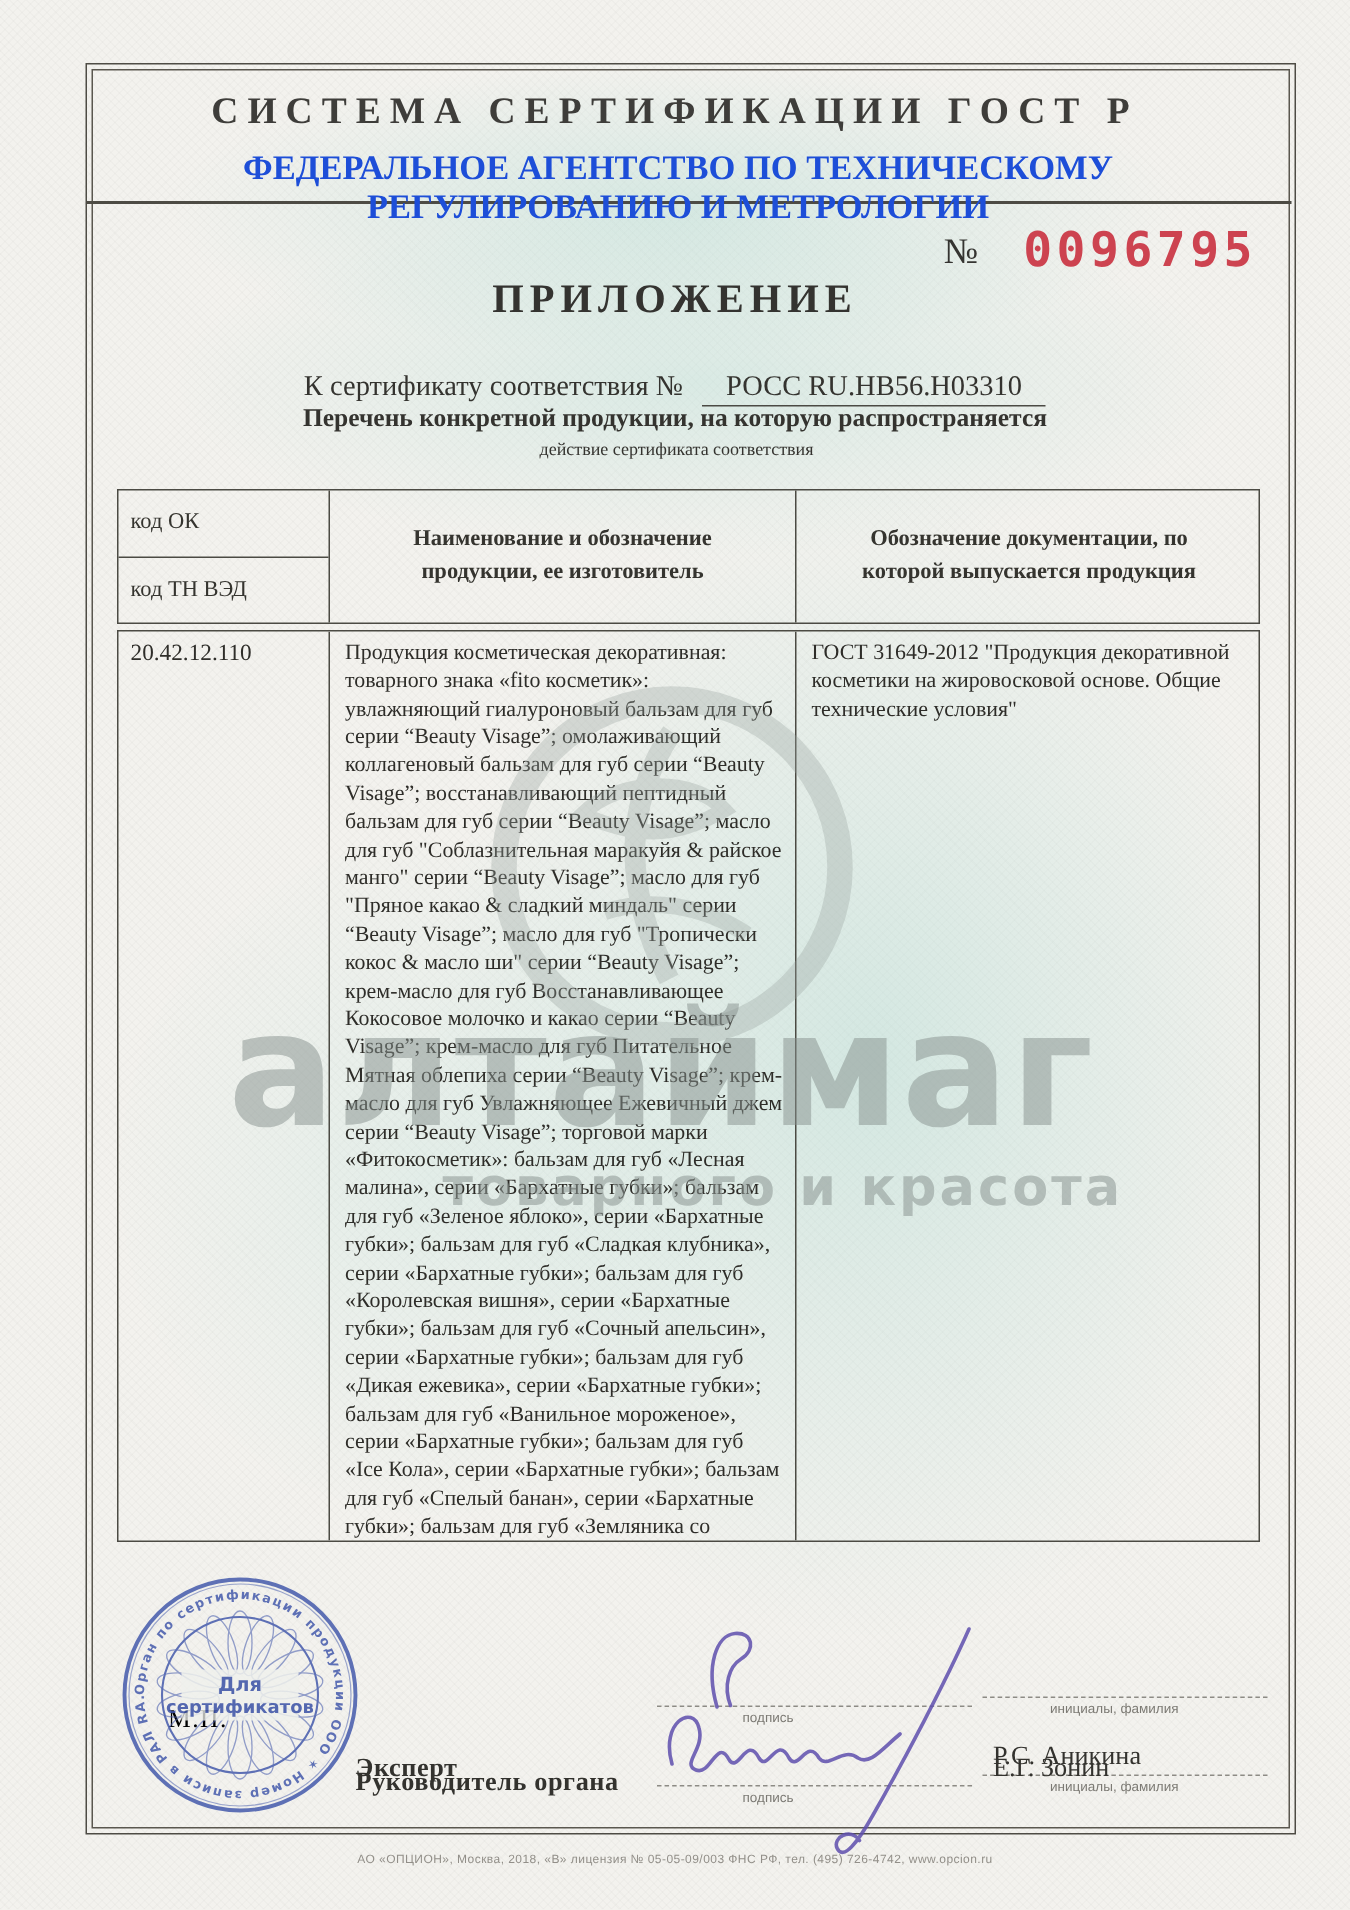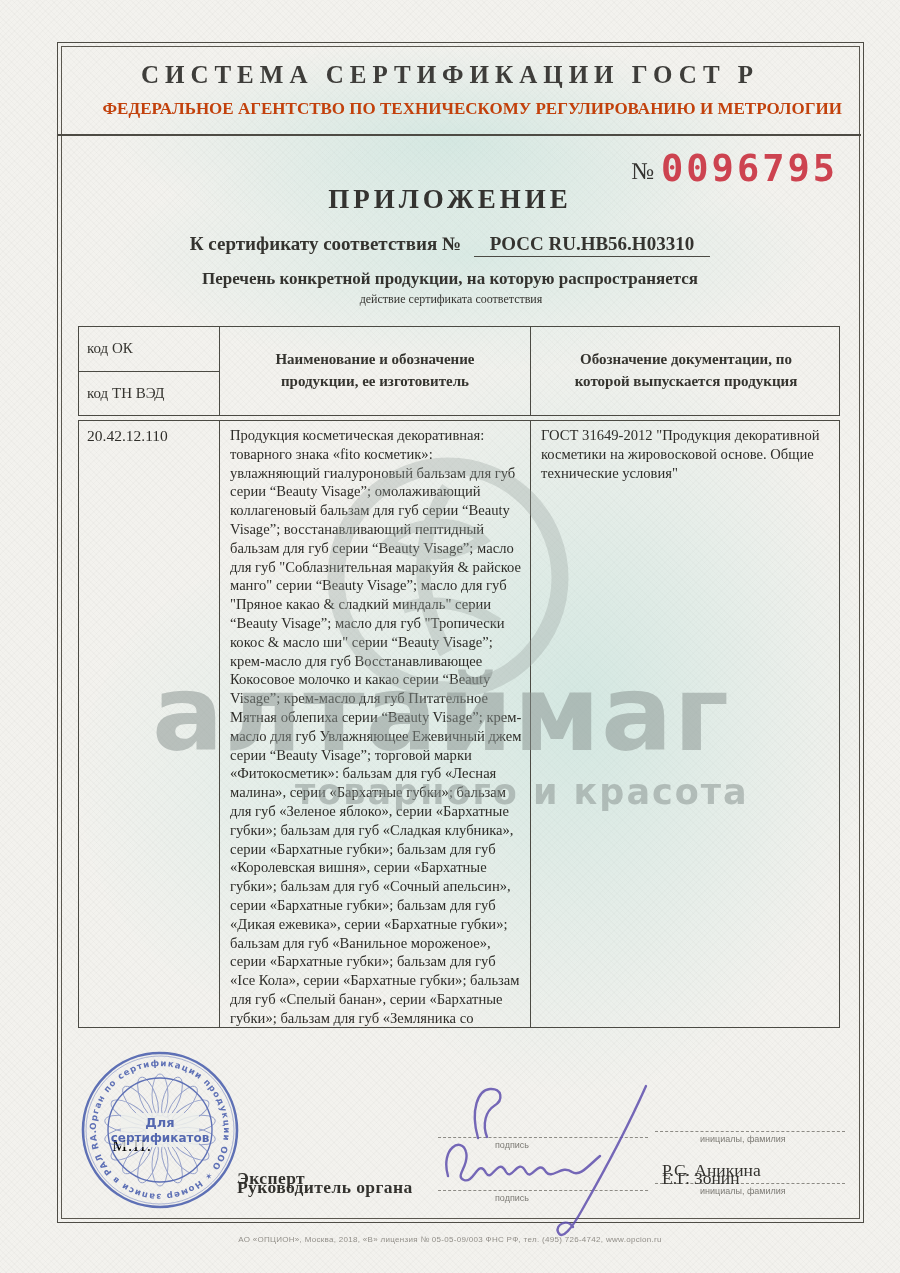--- a/index.html
+++ b/index.html
@@ -21,32 +21,32 @@
     background:radial-gradient(ellipse at center, rgba(195,228,221,.35), transparent 75%);}
 
   
   .frame{position:absolute;left:57px;top:42px;width:805px;height:1179px;
     border:1.8px solid #4e4c45;}
   .frame::before{content:"";position:absolute;inset:3px;border:1.2px solid #5a574f;}
   .hdr-divider{position:absolute;left:58px;top:134px;width:803px;height:2px;background:#4d4b44;}
 
   .sys-title{position:absolute;left:60px;top:61px;width:780px;text-align:center;
     font-size:25px;font-weight:bold;letter-spacing:6px;color:#3e3d3a;}
-  .agency-title{position:absolute;left:62px;top:99px;width:780px;text-align:right;
-    font-size:17px;font-weight:bold;color:#c2410c;}
+  .agency-title{position:absolute;left:62px;top:99px;width:780px;text-align:center;
+    font-size:23px;font-weight:bold;color:#1d4ed8;}
 
   .doc-number{position:absolute;top:147px;right:62px;white-space:nowrap;}
   .doc-number .nl{font-size:24px;color:#353431;vertical-align:2px;}
-  .doc-number .nv{font-family:"DejaVu Sans Mono",monospace;font-size:37px;font-weight:bold;
-    letter-spacing:3px;margin-left:7px;}
+  .doc-number .nv{font-family:"DejaVu Sans Mono",monospace;font-size:32px;font-weight:bold;
+    letter-spacing:3px;margin-left:30px;}
 
   .appendix-title{position:absolute;left:60px;top:184px;width:780px;text-align:center;
     font-size:27px;font-weight:bold;letter-spacing:4px;color:#343330;}
-  .cert-line{position:absolute;left:60px;top:233px;width:780px;text-align:center;
-    font-size:19px;color:#34332f;font-weight:bold;}
+  .cert-line{position:absolute;left:60px;top:247px;width:780px;text-align:center;
+    font-size:19px;color:#34332f;}
   .cert-line .cert-num{border-bottom:1.5px solid #4b4a44;padding:0 16px 2px 16px;margin-left:8px;}
   .summary-1{position:absolute;left:60px;top:269px;width:780px;text-align:center;
     font-size:17px;font-weight:bold;color:#34332f;}
   .summary-2{position:absolute;left:61px;top:292px;width:780px;text-align:center;
     font-size:12px;font-weight:normal;color:#34332f;}
 
   
   .tbl{position:absolute;left:78px;top:326px;width:762px;}
   .tbl-head,.tbl-body{display:grid;grid-template-columns:141px 311px 310px;
     border:1.6px solid #4b4a43;box-sizing:border-box;}

